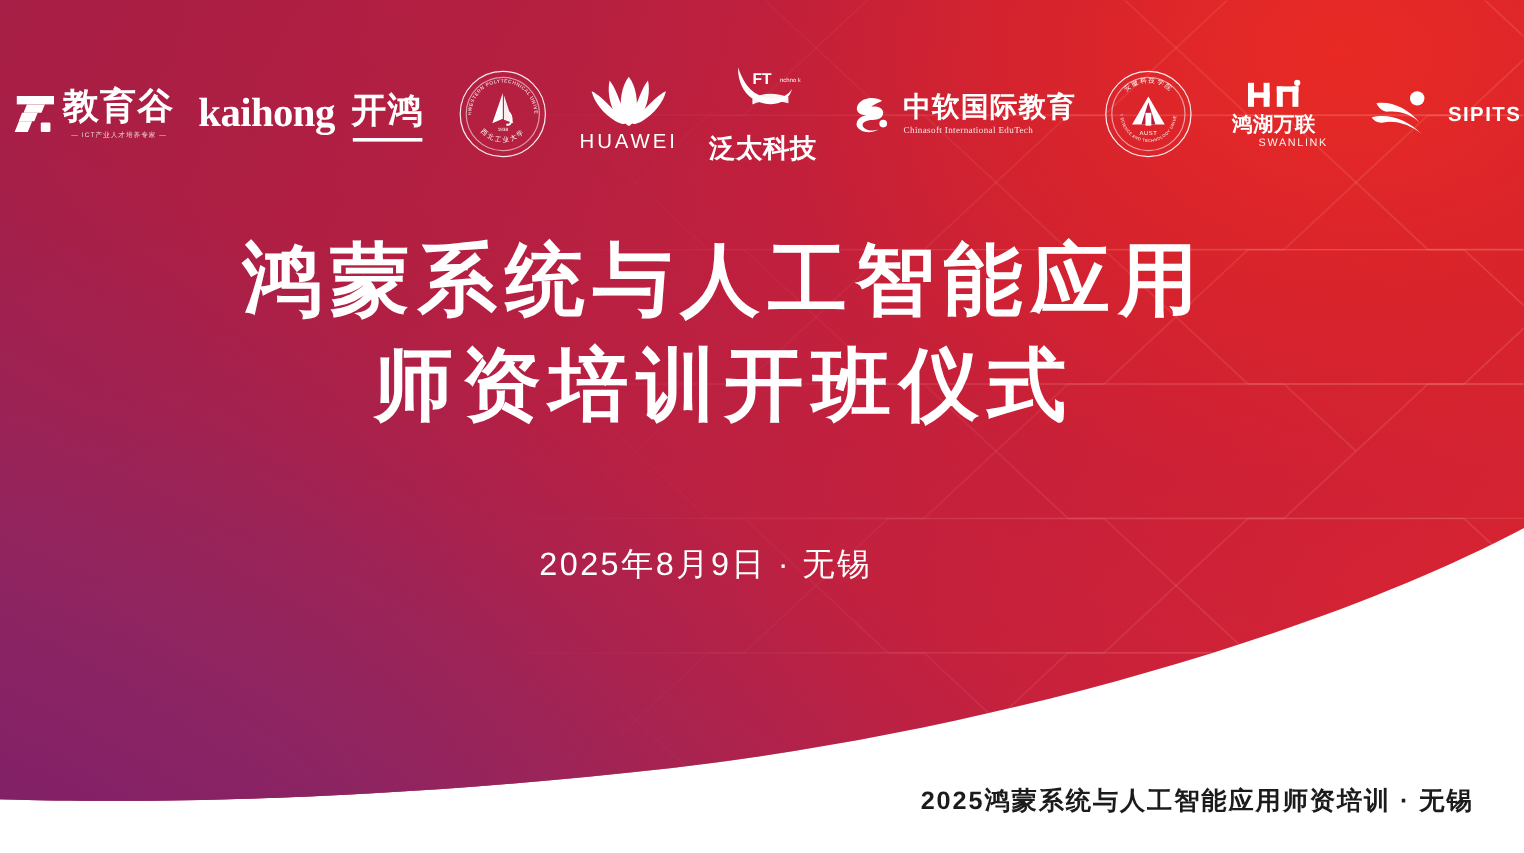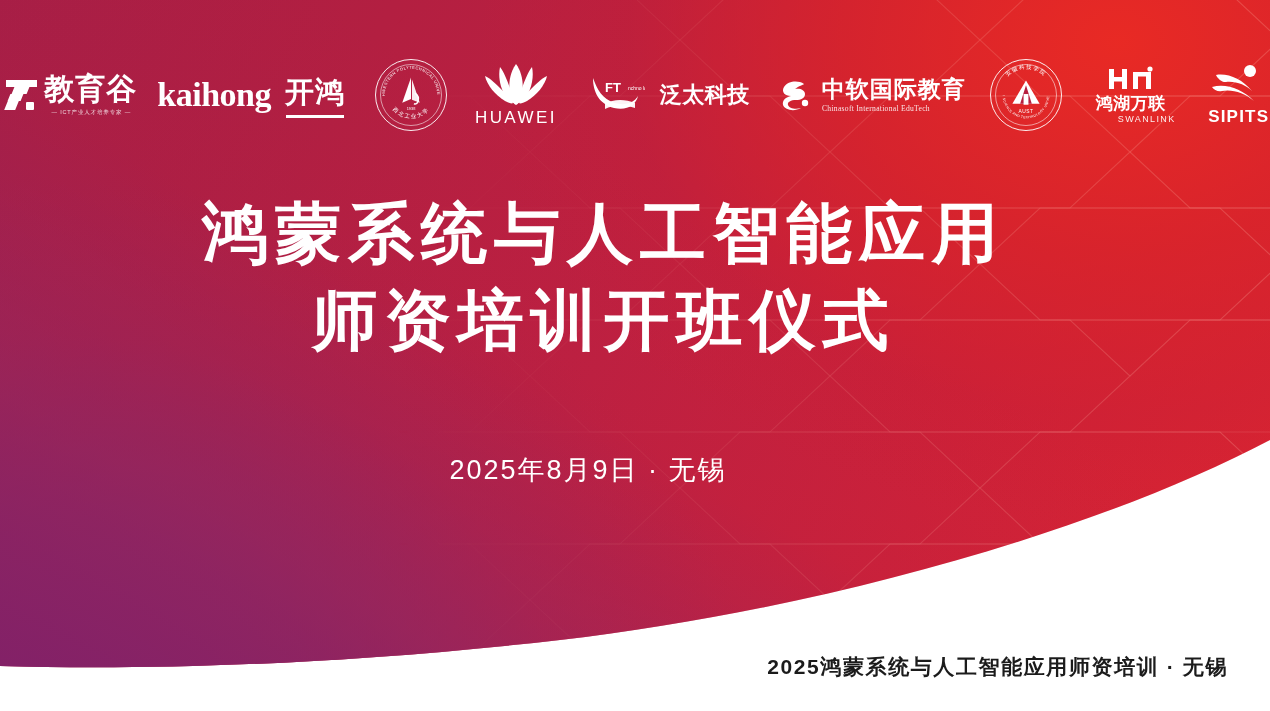--- a/index.html
+++ b/index.html
@@ -165,21 +165,21 @@
   
   .logo-huawei { flex-direction: column; padding: 0 14px; gap: 2px; }
   .huawei-word {
     font-size: 17px;
     font-weight: 400;
     letter-spacing: 2.4px;
     color: #fff;
   }
 
   
-  .logo-fantai { flex-direction: row; padding: 0 12px; gap: 15px; }
+  .logo-fantai { flex-direction: column; padding: 0 12px; gap: 15px; }
   .fantai-cn {
     font-size: 22px;
     font-weight: 700;
     letter-spacing: 0.5px;
     color: #fff;
   }
 
   
   .logo-chinasoft { padding: 0 12px; gap: 8px; }
   .cs-text { display: flex; flex-direction: column; align-items: flex-start; font-family: Liberation Serif, serif; }
@@ -205,21 +205,21 @@
 
   
   .logo-swanlink { flex-direction: column; padding: 0 12px; gap: 0px; }
   .sl-cn {
     font-size: 17px; font-weight: 700; letter-spacing: 0.5px; color: #fff;
     margin-top: 3px; line-height: 1.05;
   }
   .sl-en { font-size: 9px; letter-spacing: 1.4px; color: rgba(255,255,255,0.92); margin-top: 1px; margin-left: 32px; }
 
   
-  .logo-sipits { flex-direction: column; padding-left: 14px; gap: 0; }
+  .logo-sipits { flex-direction: row; padding-left: 14px; gap: 0; }
   .sipits-word {
     font-size: 17px;
     font-weight: 700;
     letter-spacing: 1.2px;
     color: #fff;
     margin-top: 2px;
   }
 
   
   .title-block {

